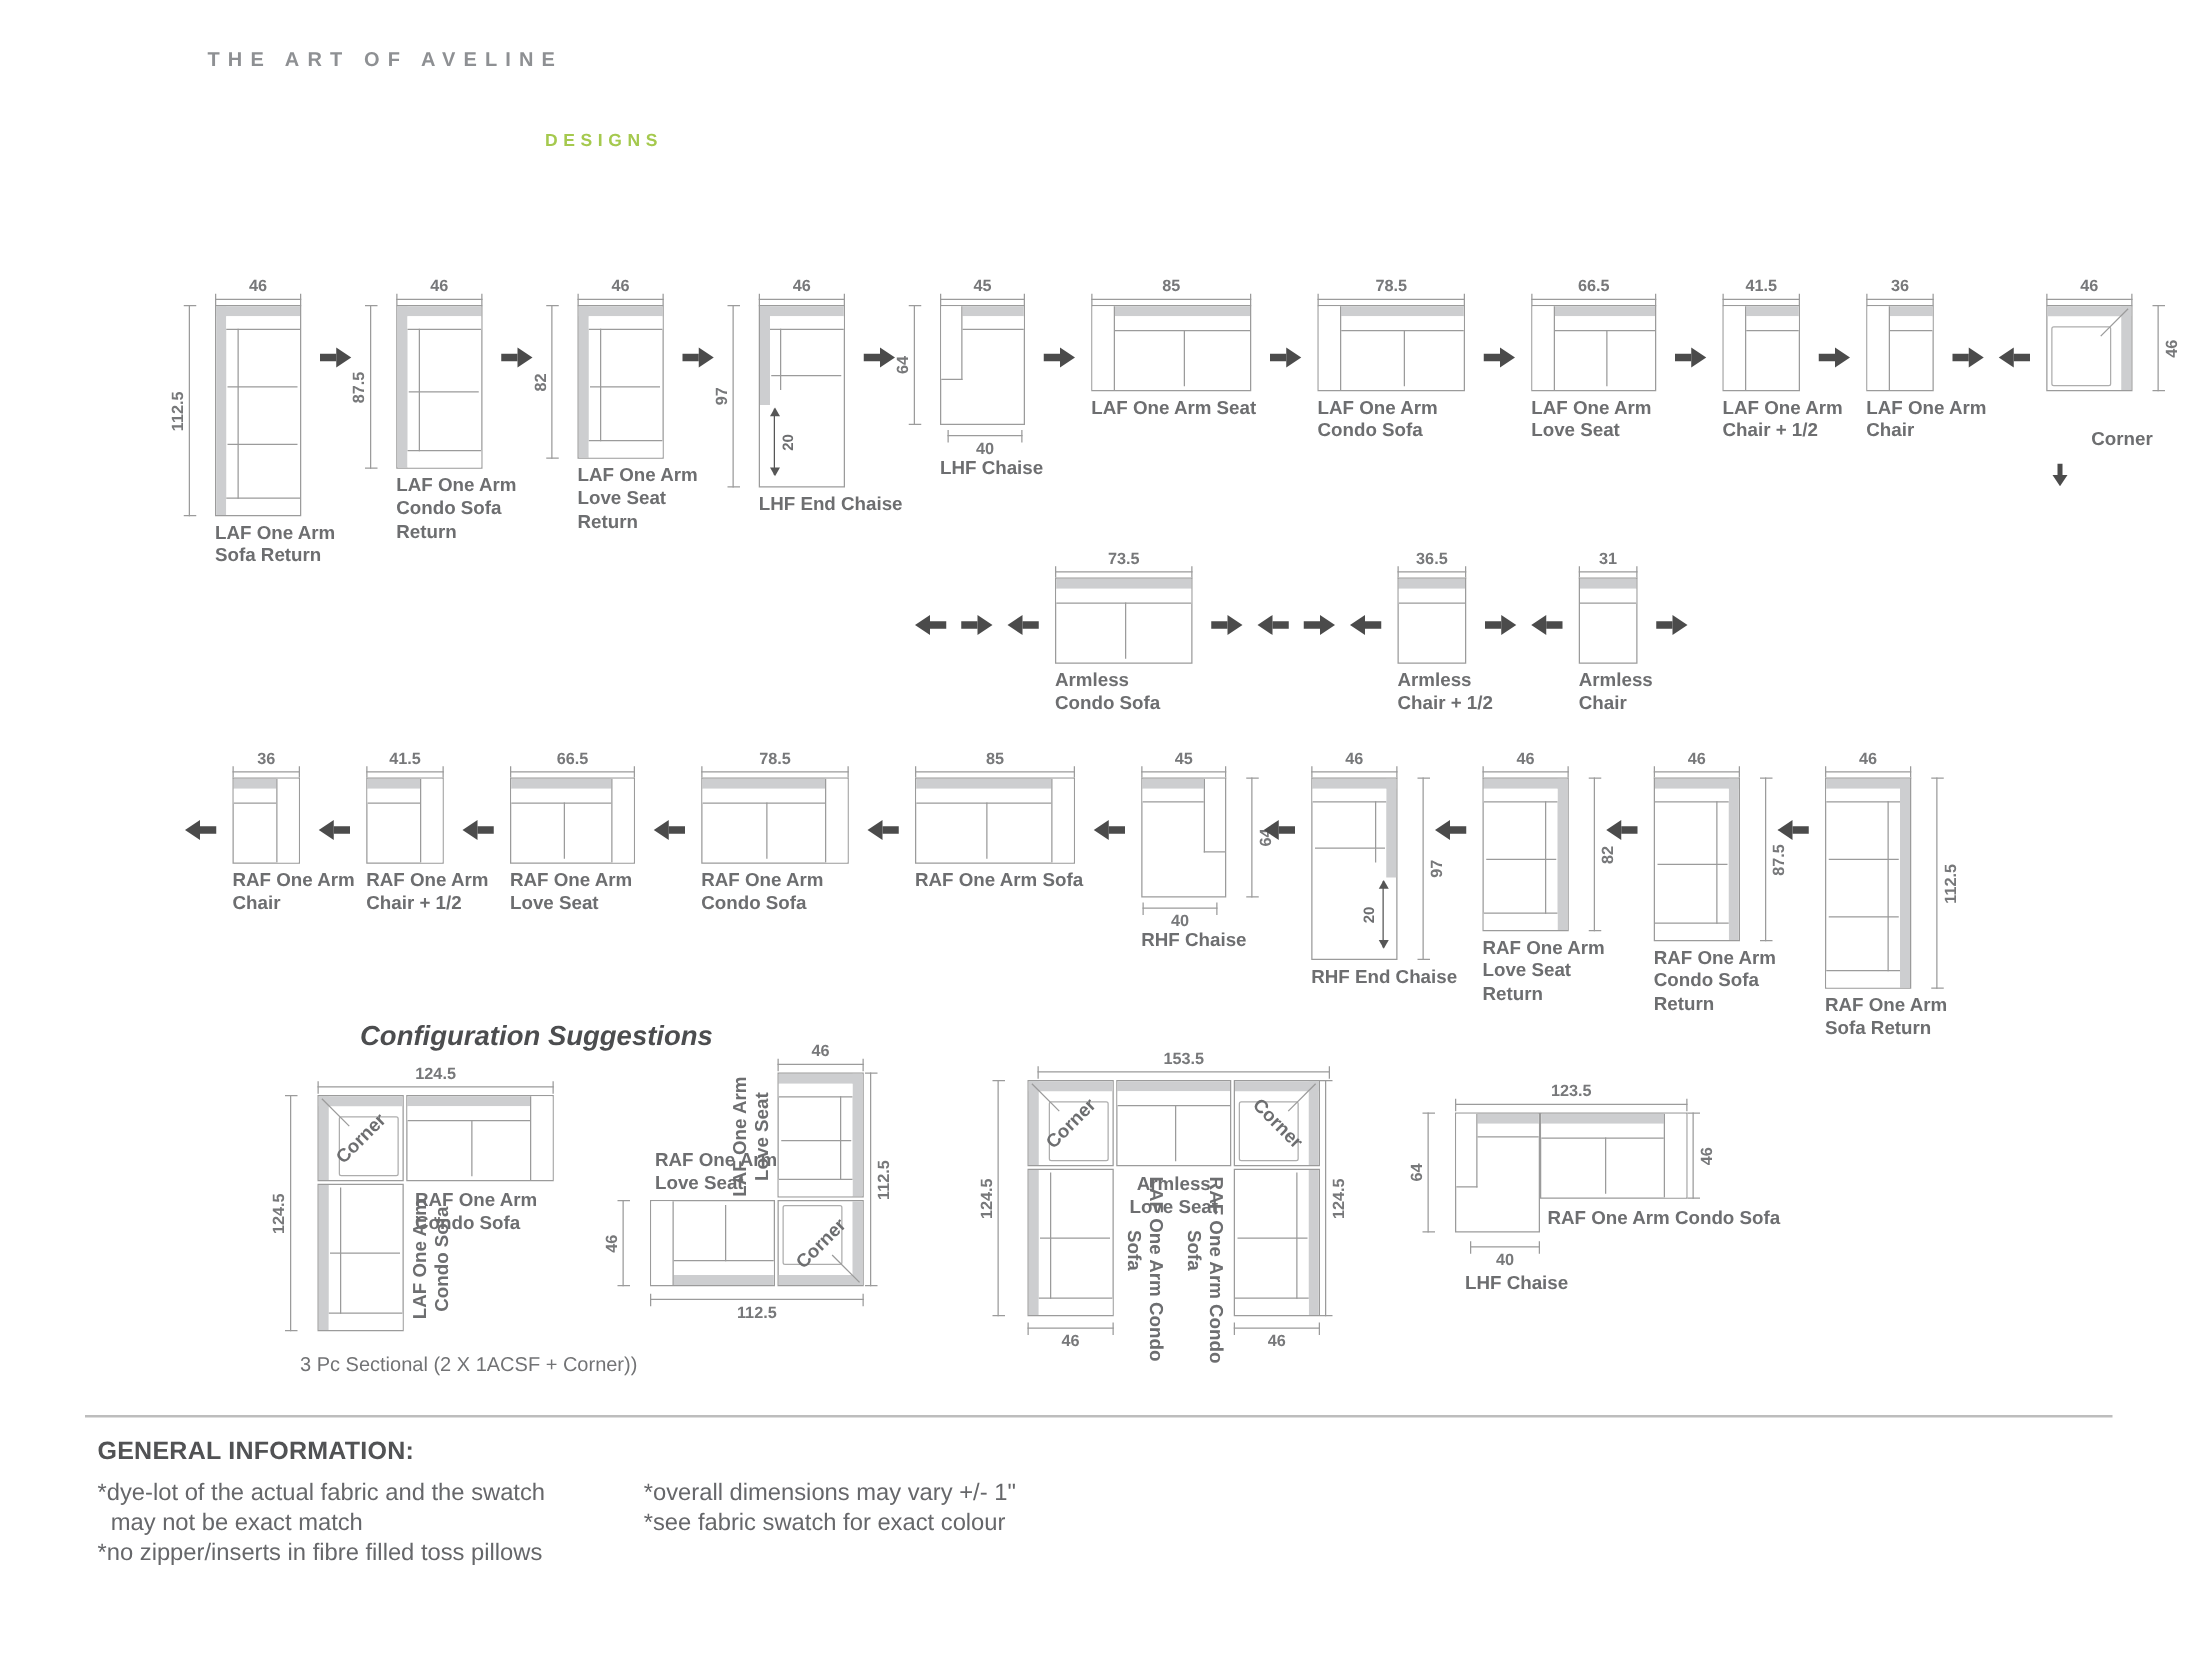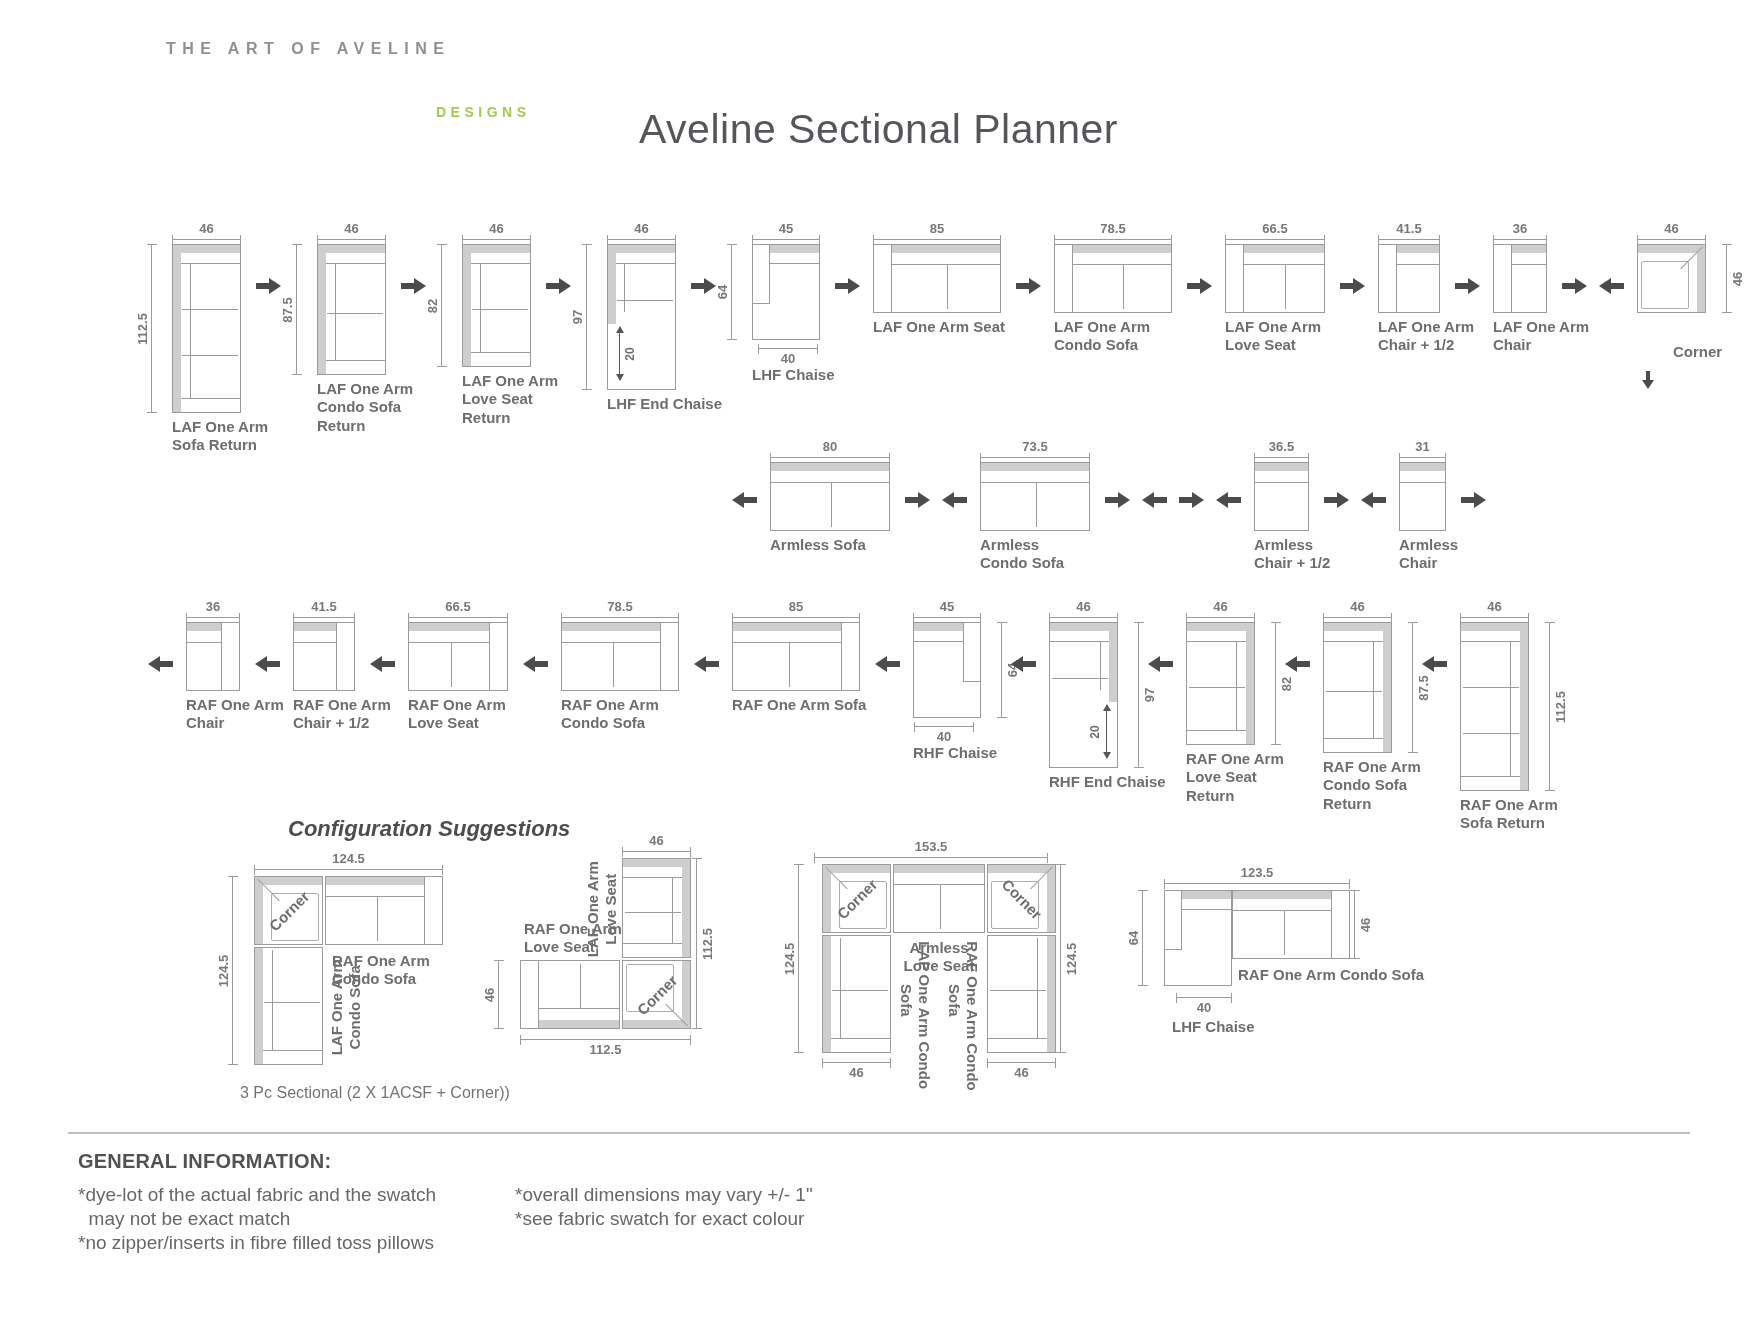--- a/index.html
+++ b/index.html
@@ -87,21 +87,20 @@
 </style>
 </head>
 <body>
 
 <div id="page">
   <div class="logo">
     <div class="tagline">THE ART OF AVELINE</div>
     <div class="designs">DESIGNS</div>
   </div>
 
-  <h1 class="title">Aveline Sectional Planner</h1>
 
   <div id="row-laf" class="row">
       <div class="pblock has-left" style="width: 69px;">
         <div class="dimh" style="left: 0px; right: 0px; top: 0px;">
           <span class="num">46</span>
           <span class="lnh"></span>
         </div>
         <div class="box" style="width: 69px; height: 169px;">
           <div class="band" style="left: 0px; top: 0px; bottom: 0px; width: 8px;"></div>
           <div class="band" style="top: 0px; left: 0px; right: 0px; height: 8px;"></div>
@@ -293,32 +292,20 @@
         </div>
         <div class="dimv side-right" style="right: -20px; top: 22px; height: 69px;">
           <span class="lnv"></span>
           <span class="num">46</span>
         </div>
         <div class="plabel lab-row"><div class="arrow down small"></div><span>Corner</span></div>
       </div>
     </div>
   <div id="row-armless" class="row">
       <div class="arrow left"></div>
-      <div class="pblock" style="width: 120px;">
-        <div class="dimh" style="left: 0px; right: 0px; top: 0px;">
-          <span class="num">80</span>
-          <span class="lnh"></span>
-        </div>
-        <div class="box" style="width: 120px; height: 69px;">
-          <div class="band" style="top: 0px; height: 8px; left: 0px; right: 0px;"></div>
-          <div class="strip" style="top: 8px; height: 11px; border-bottom: 1px solid rgb(155, 155, 155); left: 0px; right: 0px;"></div>
-          <div class="cline" style="width: 1px; left: 60px; top: 19px; bottom: 3px;"></div>
-        </div>
-        <div class="plabel">Armless Sofa</div>
-      </div>
       <div class="arrow right"></div>
       <div class="arrow left"></div>
       <div class="pblock" style="width: 110px;">
         <div class="dimh" style="left: 0px; right: 0px; top: 0px;">
           <span class="num">73.5</span>
           <span class="lnh"></span>
         </div>
         <div class="box" style="width: 110px; height: 69px;">
           <div class="band" style="top: 0px; height: 8px; left: 0px; right: 0px;"></div>
           <div class="strip" style="top: 8px; height: 11px; border-bottom: 1px solid rgb(155, 155, 155); left: 0px; right: 0px;"></div>
@@ -648,21 +635,21 @@
           <div class="strip" style="bottom: 0px; height: 13px; left: 8px; right: 0px; border-top: 1px solid rgb(155, 155, 155);"></div>
           <div class="cline" style="height: 1px; top: 53.5px; left: 9px; right: 2px;"></div>
           <div class="cline" style="width: 1px; top: 2px; bottom: 13px; left: 17px;"></div>
         </div>
         <div class="box" style="width: 69px; height: 118px; position: absolute; left: 189px; top: 95px;">
           <div class="band" style="right: 0px; top: 0px; bottom: 0px; width: 8px;"></div>
           <div class="strip" style="bottom: 0px; height: 13px; right: 8px; left: 0px; border-top: 1px solid rgb(155, 155, 155);"></div>
           <div class="cline" style="height: 1px; top: 53.5px; right: 9px; left: 2px;"></div>
           <div class="cline" style="width: 1px; top: 2px; bottom: 13px; right: 17px;"></div>
         </div>
-        <div class="dimh" style="width: 234px; left: 16px; top: 0px;">
+        <div class="dimh" style="width: 234px; left: 32px; top: 0px;">
           <span class="num">153.5</span>
           <span class="lnh"></span>
         </div>
         <div class="dimv side-left" style="height: 189px; left: 0px; top: 24px;">
           <span class="lnv"></span>
           <span class="num">124.5</span>
         </div>
         <div class="dimv side-right" style="height: 189px; left: 262px; top: 24px;">
           <span class="lnv"></span>
           <span class="num">124.5</span>

